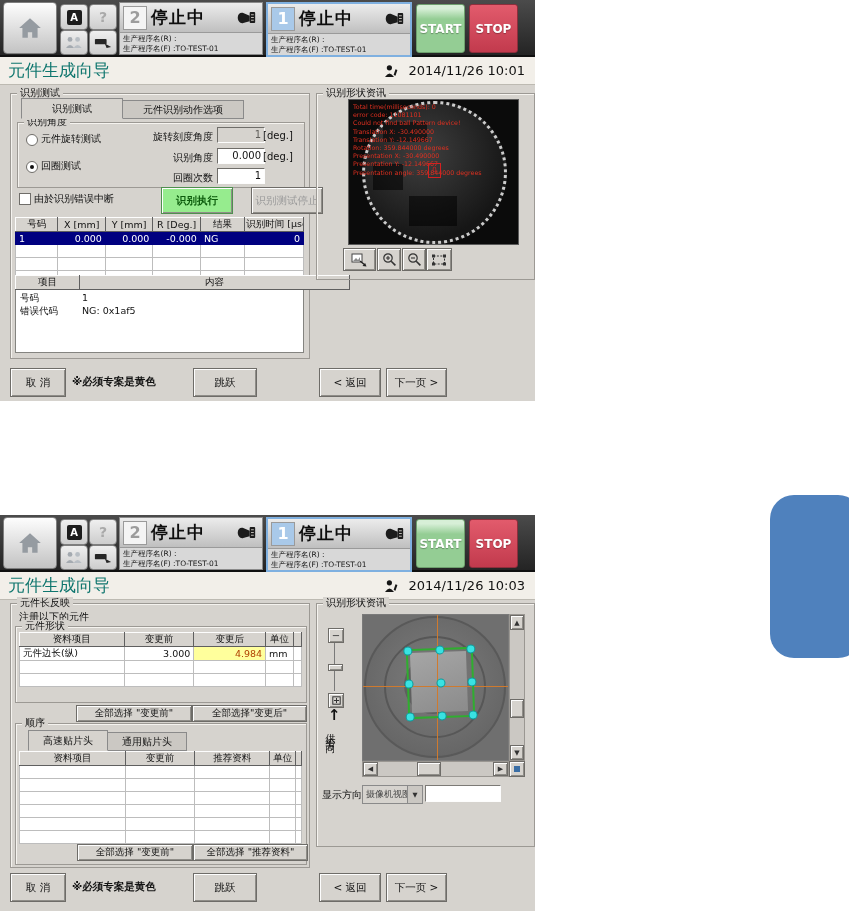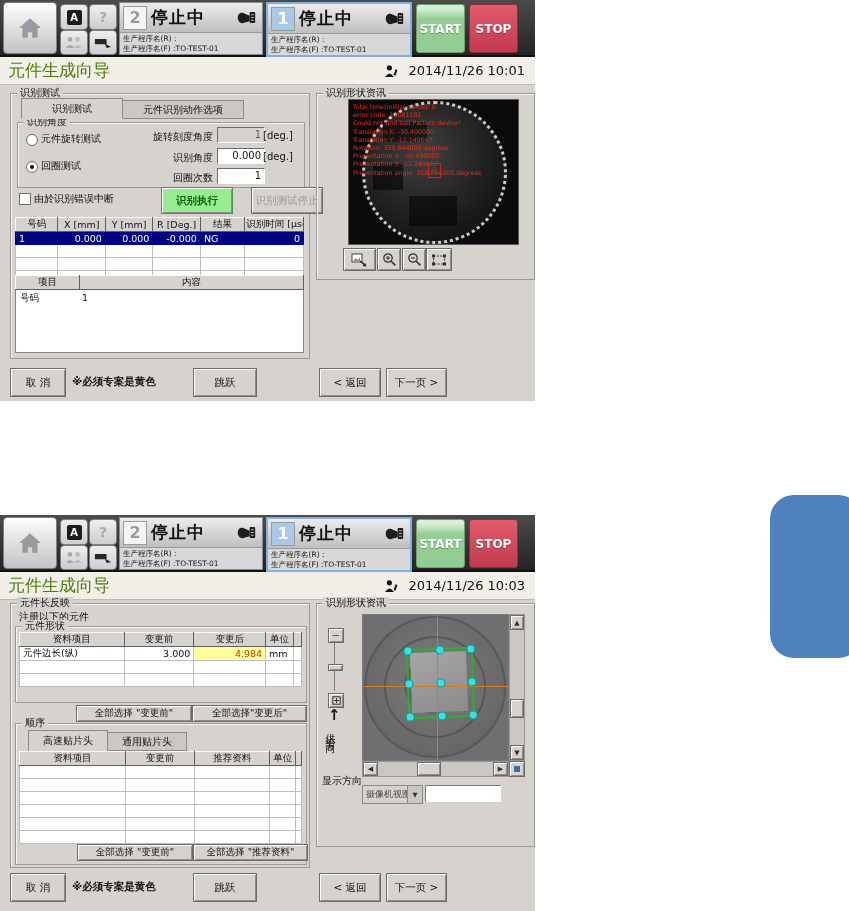--- a/index.html
+++ b/index.html
@@ -27,21 +27,21 @@
   .st-body{border-top:1px solid #9a9a9a;background:#d8d8d8;font-size:7.5px;
            line-height:9.5px;padding:1px 3px;color:#151515;white-space:nowrap;overflow:hidden;}
   .startbtn,.stopbtn{position:absolute;width:47px;height:47px;border-radius:3px;color:#fff;
           font-size:12px;font-weight:bold;display:flex;align-items:center;justify-content:center;
           text-shadow:0 1px 1px rgba(0,0,0,.3);}
   .startbtn{background:linear-gradient(#d7efd7 8%,#94cd94 30%);border:1px solid #6da06d;}
   .stopbtn{background:linear-gradient(#e25b6c,#c23a4d);border:1px solid #8e2e3c;}
 
   .titlebar{position:absolute;left:0;top:57px;width:535px;height:28px;background:#f2efe9;
             border-bottom:1px solid #bdbab2;display:flex;align-items:center;padding:0 8px;box-sizing:border-box;}
-  .pg-title{font-size:17px;color:#4d7c0f;}
+  .pg-title{font-size:17px;color:#0f766e;}
   .dt{font-size:13px;margin-left:10px;margin-right:2px;}
 
   
   .groupbox{position:absolute;border:1px solid #9c9994;box-shadow:1px 1px 0 #f5f3ef inset;}
   .gb-label{position:absolute;top:-7px;left:6px;background:#d6d3ce;padding:0 3px;
             font-size:10px;line-height:12px;white-space:nowrap;}
   .tab{position:absolute;font-size:10px;text-align:center;border:1px solid #8a8a8a;
        background:#cbc8c3;line-height:17px;}
   .tab.on{background:#d6d3ce;border-bottom-color:#d6d3ce;line-height:19px;z-index:2;}
   .btn{position:absolute;background:#d6d3ce;border:1px solid #6e6c68;
@@ -281,36 +281,40 @@
               <td></td>
               <td></td>
               <td></td>
               <td></td>
               <td></td>
               <td></td>
             </tr>
         </tbody>
       </table>
 
-      <table class="grid" style="left:4px;top:181px;width:289px;padding-left:20px;">
+      <table class="grid" style="left:4px;top:181px;width:335px;padding-left:20px;">
         <colgroup>
             <col style="width:64px">
             <col>
           </colgroup>
         <thead>
             <tr>
           <th>项目</th>
           <th>内容</th>
         </tr>
           </thead>
       </table>
       <div class="detail-body" style="left:4px;top:196px;width:287px;height:60px;">
         <div class="drow">
             <span class="k">号码</span>
             <span class="v">1</span>
+          </div>
+        <div class="drow">
+            <span class="k">错误代码</span>
+            <span class="v">NG: 0x1af5</span>
           </div>
       </div>
     </div>
 
     <div class="groupbox" style="left:316px;top:93px;width:217px;height:185px;">
       <span class="gb-label">识别形状资讯</span>
       <div class="cam1" style="left:31px;top:5px;width:169px;height:144px;">
         <div class="ring"></div>
         <div class="blob" style="left:34px;top:22px;width:44px;height:20px;"></div>
         <div class="blob" style="left:60px;top:96px;width:48px;height:30px;"></div>
@@ -624,21 +628,21 @@
           </div>
         <div class="thumb" style="left:54px;top:0;width:22px;height:12px;"></div>
         <div class="sbtn" style="right:0;top:0;width:13px;height:12px;">
             <span>▶</span>
           </div>
       </div>
       <div class="sbtn" style="left:192px;top:157px;width:14px;height:14px;">
         <span style="display:inline-block;width:6px;height:6px;background:#3a6ea5;"></span>
       </div>
 
-      <span class="lbl" style="left:5px;top:170px;">显示方向</span>
+      <span class="lbl" style="left:5px;top:184px;">显示方向</span>
       <div class="dd" style="left:45px;top:181px;width:59px;">
         <span class="v">摄像机视图</span>
         <span class="a">
             <span>▼</span>
           </span>
       </div>
       <div class="sunken abs" style="left:108px;top:181px;width:74px;height:15px;"></div>
     </div>
 
     <div class="btn" style="left:10px;top:358px;width:54px;height:27px;">取 消</div>

